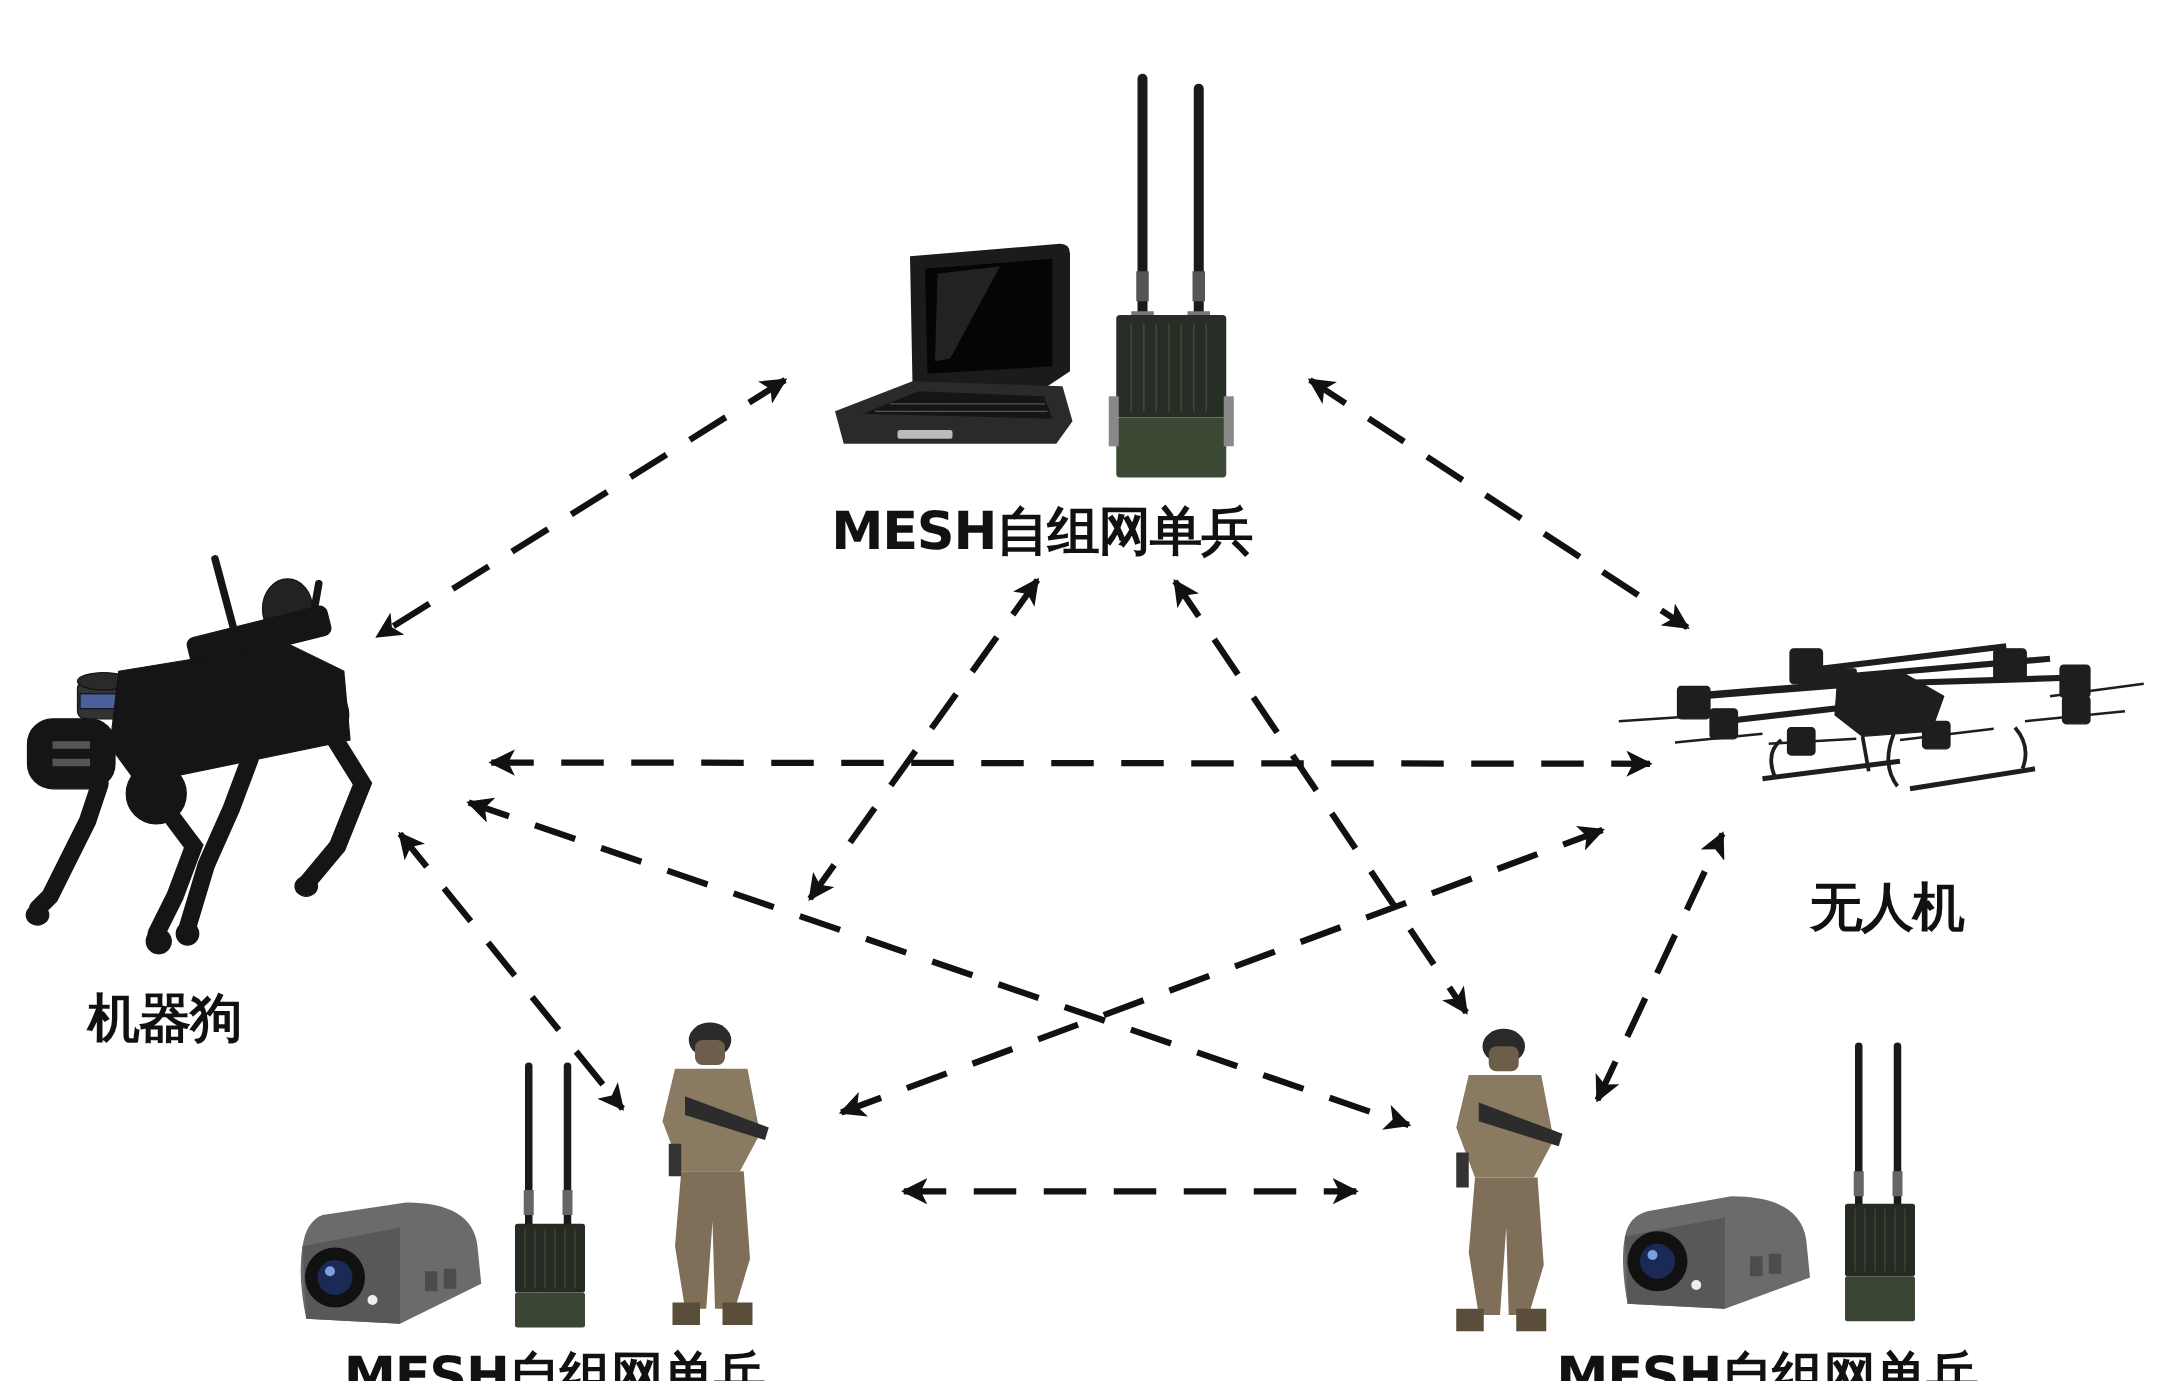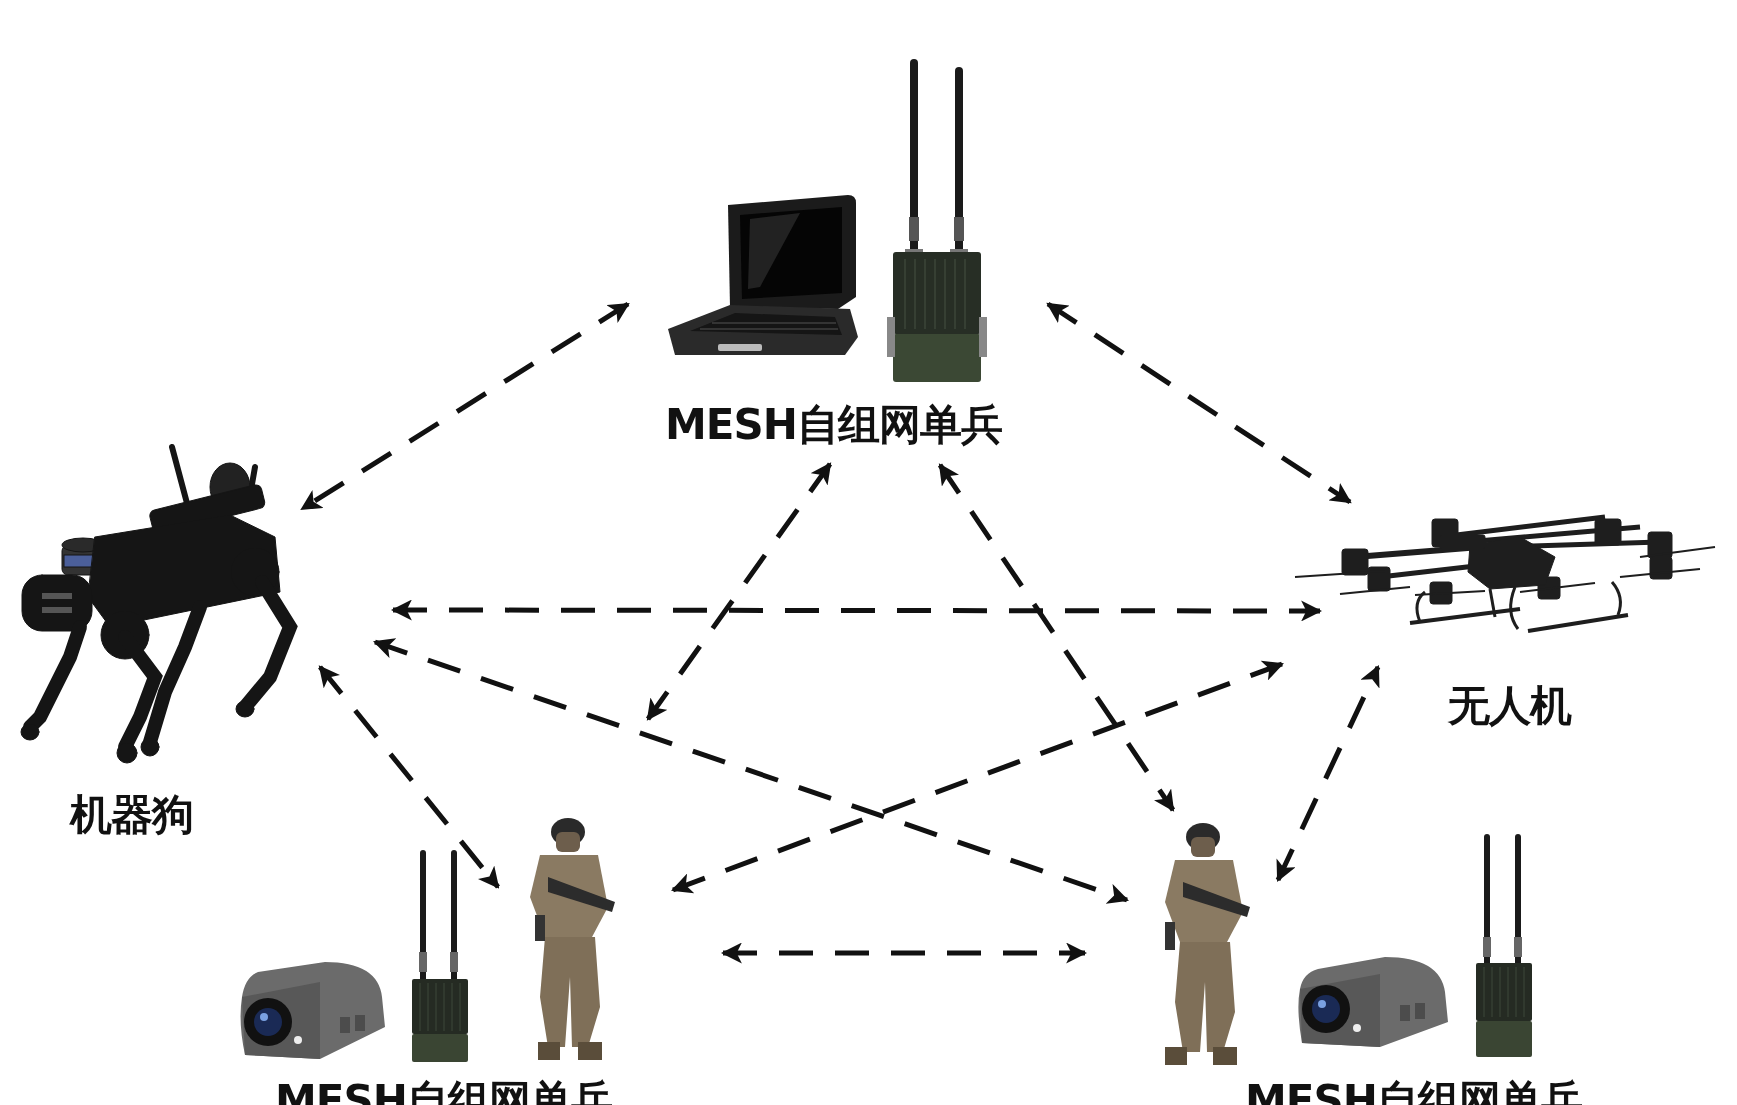--- a/index.html
+++ b/index.html
@@ -136,21 +136,21 @@
       </g>
 
       <path d="M1425,555 Q1412,565 1420,585" fill="none" stroke-width="3"></path>
       <path d="M1515,550 Q1505,575 1518,592" fill="none" stroke-width="3"></path>
       <path d="M1612,545 Q1625,560 1618,578" fill="none" stroke-width="3"></path>
       <line x1="1410" y1="586" x2="1520" y2="572" stroke-width="4"></line>
       <line x1="1528" y1="594" x2="1628" y2="578" stroke-width="4"></line>
       <line x1="1490" y1="552" x2="1495" y2="580" stroke-width="3"></line>
     </g>
   </svg>
-  <div class="label" style="left:1448px; top:648px;">无人机</div>
+  <div class="label" style="left:1448px; top:668px;">无人机</div>
 
   <svg width="1737" height="1105">
     <g>
       <path d="M258,935 L325,925 Q378,925 382,960 L385,990 L320,1022 L245,1018 Q238,985 242,960 Q245,940 258,935 Z" fill="#6b6b6b"></path>
       <path d="M242,960 L320,945 L320,1022 L245,1018 Z" fill="#585858"></path>
       <circle cx="268" cy="985" r="24" fill="#111"></circle>
       <circle cx="268" cy="985" r="14" fill="#1a2a55"></circle>
       <circle cx="264" cy="980" r="4" fill="#7aa0e0"></circle>
       <circle cx="298" cy="1003" r="4" fill="#eee"></circle>
       <g fill="#4c4c4c">

